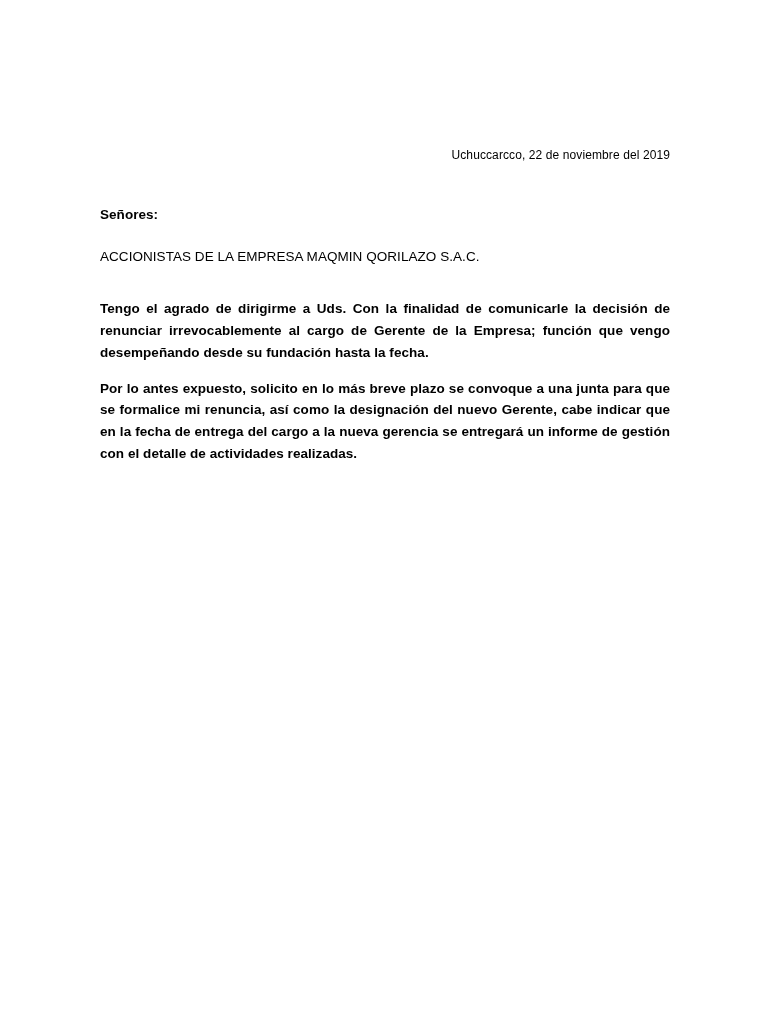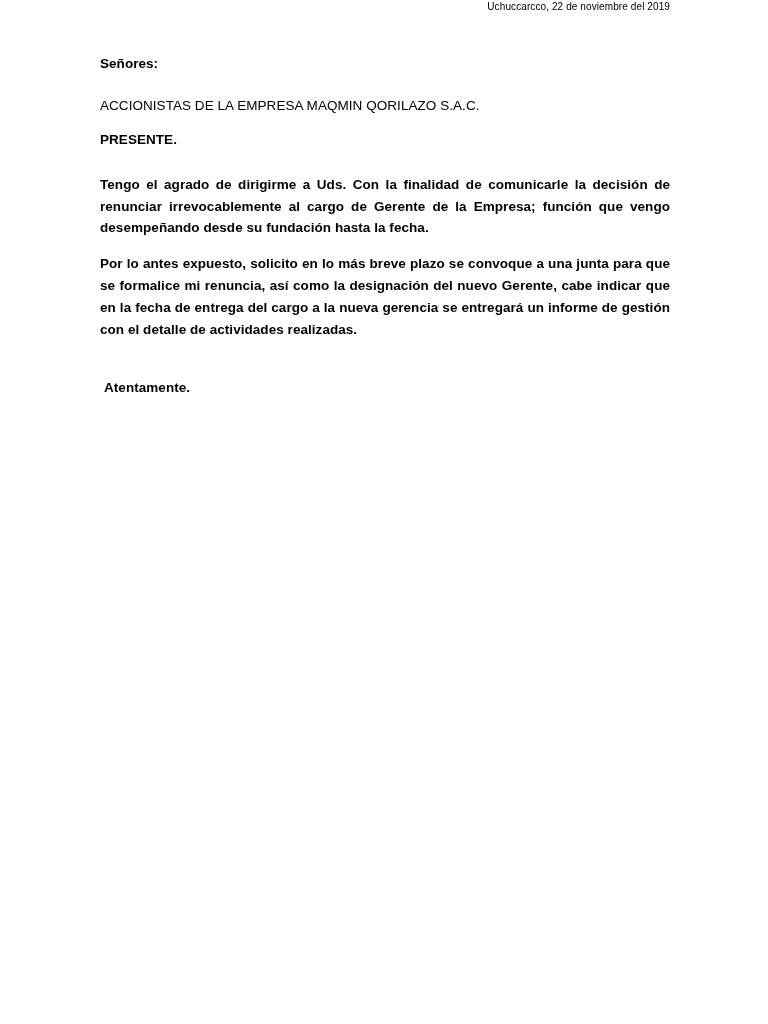--- a/index.html
+++ b/index.html
@@ -27,22 +27,23 @@
   }
   .content {
     position: absolute;
     left: 100px;
     top: 0;
     width: 570px;
   }
 
   .date-line {
     text-align: right;
-    font-size: 10px;
+    font-size: 12px;
     line-height: 1.3;
+    margin-top: 148px;
     letter-spacing: 0.1px;
   }
 
   .block-greeting {
     margin-top: 42px;
   }
   .line {
     font-size: 13.5px;
     line-height: 1.35;
     letter-spacing: 0.05px;
@@ -56,45 +57,43 @@
   .para {
     font-size: 13.5px;
     line-height: 1.62;
     text-align: justify;
     font-weight: bold;
     letter-spacing: 0.05px;
   }
   .para-consider {
     margin-top: 44px;
   }
-  .para-1 { margin-top: 24px; }
+  .para-1 { margin-top: 16px; }
   .para-2 { margin-top: 14px; }
   .para-3 { margin-top: 14px; }
   .closing { margin-top: 40px; }
   .sign { margin-top: 36px; padding-left: 4px; }
 </style>
 </head>
 <body>
 
 <div class="page">
   <div class="content">
 
     <div class="date-line">Uchuccarcco, 22 de noviembre del 2019</div>
 
     <div class="block-greeting">
       <div class="line bold">Señores:</div>
       <div class="spacer-md"></div>
       <div class="line">ACCIONISTAS DE LA EMPRESA MAQMIN QORILAZO S.A.C.</div>
       <div class="spacer-sm"></div>
-      <div class="line bold">PRESENTE.</div>
     </div>
 
 
     <div class="para para-1">Tengo el agrado de dirigirme a Uds. Con la finalidad de comunicarle la decisión de renunciar irrevocablemente al cargo de Gerente de la Empresa; función que vengo desempeñando desde su fundación hasta la fecha.</div>
 
 
     <div class="para para-3">Por lo antes expuesto, solicito en lo más breve plazo se convoque a una junta para que se formalice mi renuncia, así como la designación del nuevo Gerente, cabe indicar que en la fecha de entrega del cargo a la nueva gerencia se entregará un informe de gestión con el detalle de actividades realizadas.</div>
 
 
-    <div class="para sign"> Atentamente.</div>
 
   </div>
 </div>
 
 </body></html>

